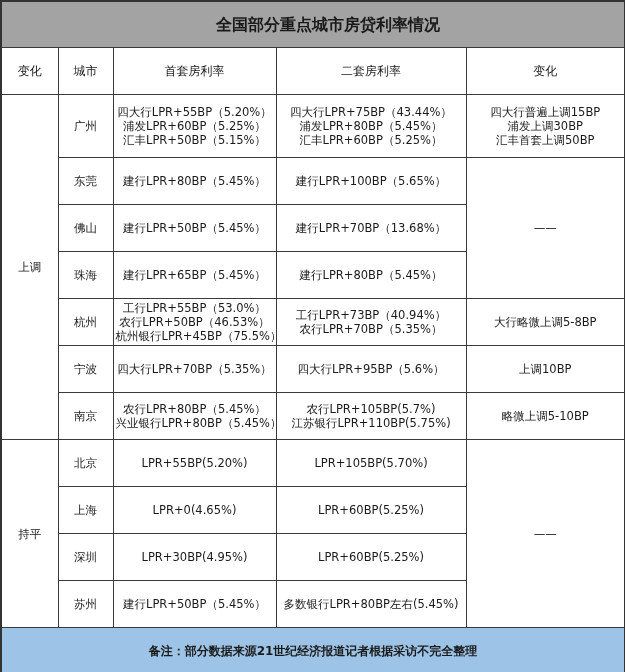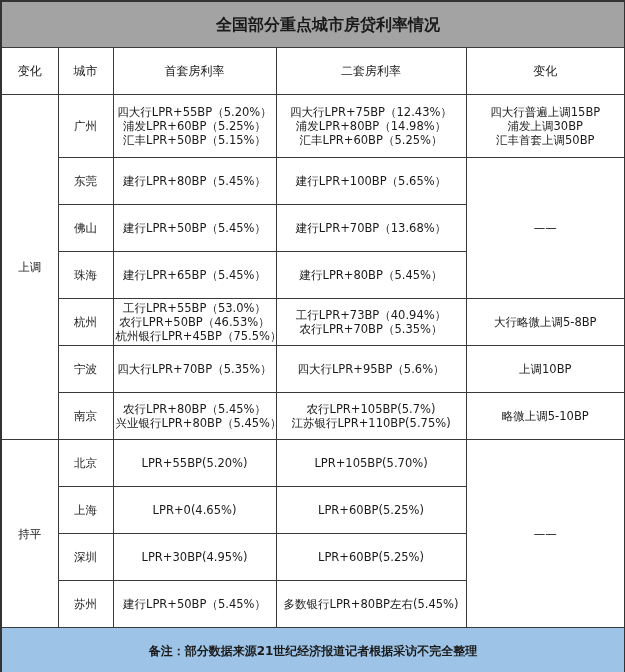--- a/index.html
+++ b/index.html
@@ -67,22 +67,22 @@
 
     <tr class="r3">
       <td rowspan="7">上调</td>
       <td>广州</td>
       <td>
         <span class="line">四大行LPR+55BP（5.20%）</span>
         <span class="line">浦发LPR+60BP（5.25%）</span>
         <span class="line">汇丰LPR+50BP（5.15%）</span>
       </td>
       <td>
-        <span class="line">四大行LPR+75BP（12.43%）</span>
-        <span class="line">浦发LPR+80BP（14.98%）</span>
+        <span class="line">四大行LPR+75BP（43.44%）</span>
+        <span class="line">浦发LPR+80BP（5.45%）</span>
         <span class="line">汇丰LPR+60BP（5.25%）</span>
       </td>
       <td>
         <span class="line">四大行普遍上调15BP</span>
         <span class="line">浦发上调30BP</span>
         <span class="line">汇丰首套上调50BP</span>
       </td>
     </tr>
 
     <tr class="r1">

